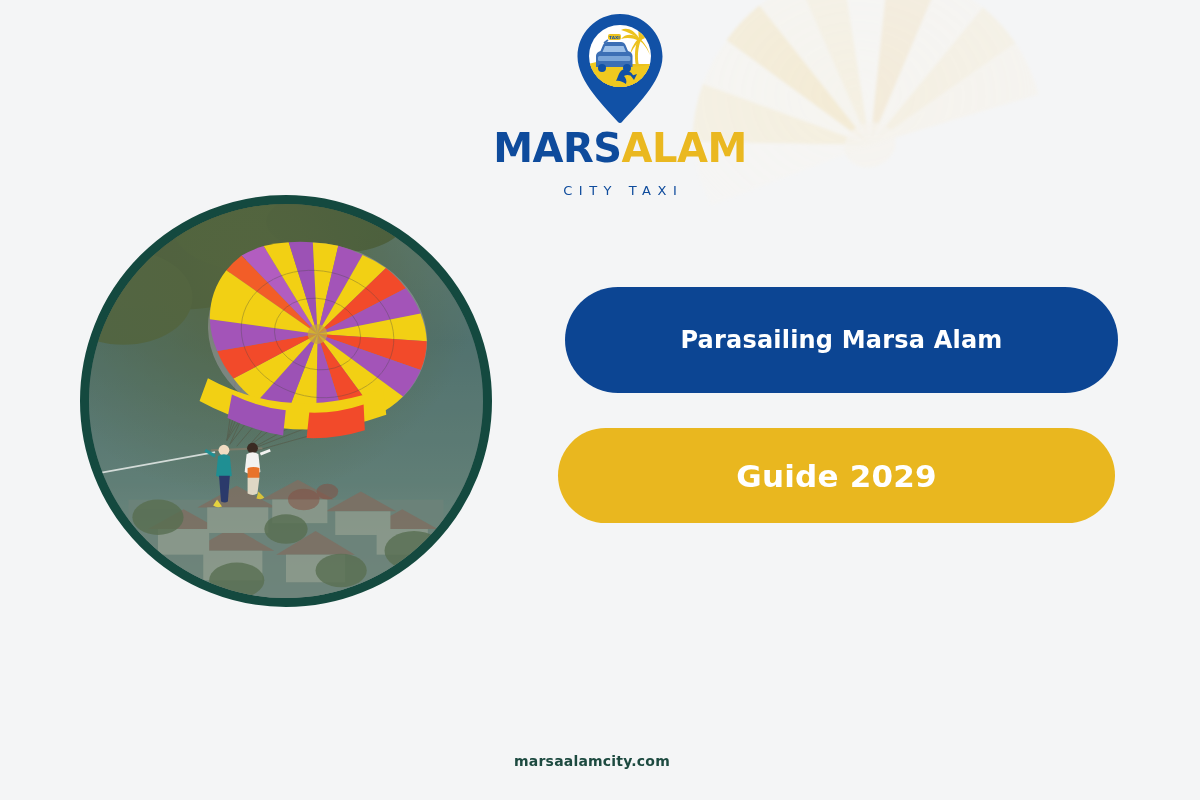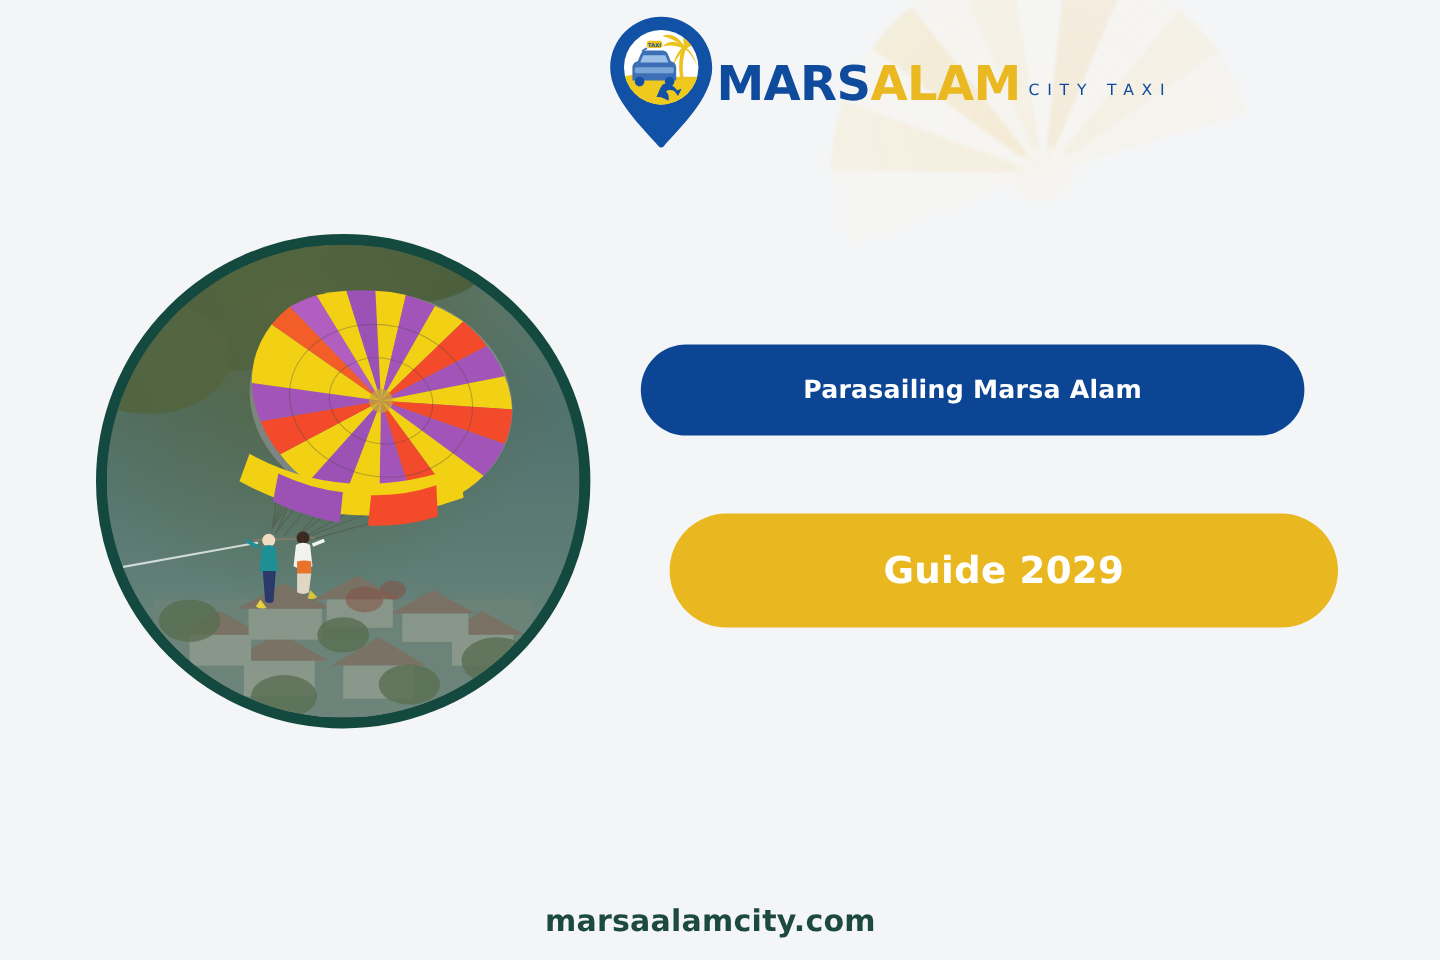--- a/index.html
+++ b/index.html
@@ -21,21 +21,21 @@
     opacity:.22;
     pointer-events:none;
     filter:blur(1.5px);
   }
 
   
   .logo-block{
     position:absolute;
     left:505px; top:12px;
     width:230px;
-    display:flex; align-items:center;
+    display:flex; flex-direction:column; align-items:center;
   }
   .logo-pin{ width:92px; height:112px; display:block; }
   .logo-wordmark{
     margin-top:4px;
     font-size:40px;
     font-weight:bold;
     letter-spacing:-0.5px;
     line-height:1;
     font-family:"DejaVu Sans", sans-serif;
     white-space:nowrap;
@@ -69,40 +69,40 @@
   .pill{
     position:absolute;
     display:flex; align-items:center; justify-content:center;
     border-radius:999px;
     color:#ffffff;
     font-weight:bold;
     font-family:"DejaVu Sans", sans-serif;
     text-align:center;
   }
   .pill-title{
-    left:534px; top:287px;
-    width:553px; height:76px;
+    left:565px; top:287px;
+    width:553px; height:106px;
     background:#0c4593;
-    font-size:21px;
+    font-size:24px;
     letter-spacing:.2px;
   }
   .pill-sub{
     left:558px; top:428px;
     width:557px; height:95px;
     background:#e9b71f;
     font-size:31px;
     letter-spacing:.2px;
   }
 
   
   .footer-url{
     position:absolute;
     left:0; right:16px; top:753px;
     text-align:center;
-    font-size:25px;
+    font-size:14px;
     font-weight:bold;
     color:#1d4a40;
     font-family:"DejaVu Sans", sans-serif;
     letter-spacing:.2px;
   }
 </style>
 </head>
 <body>
 
 <div class="watermark">

